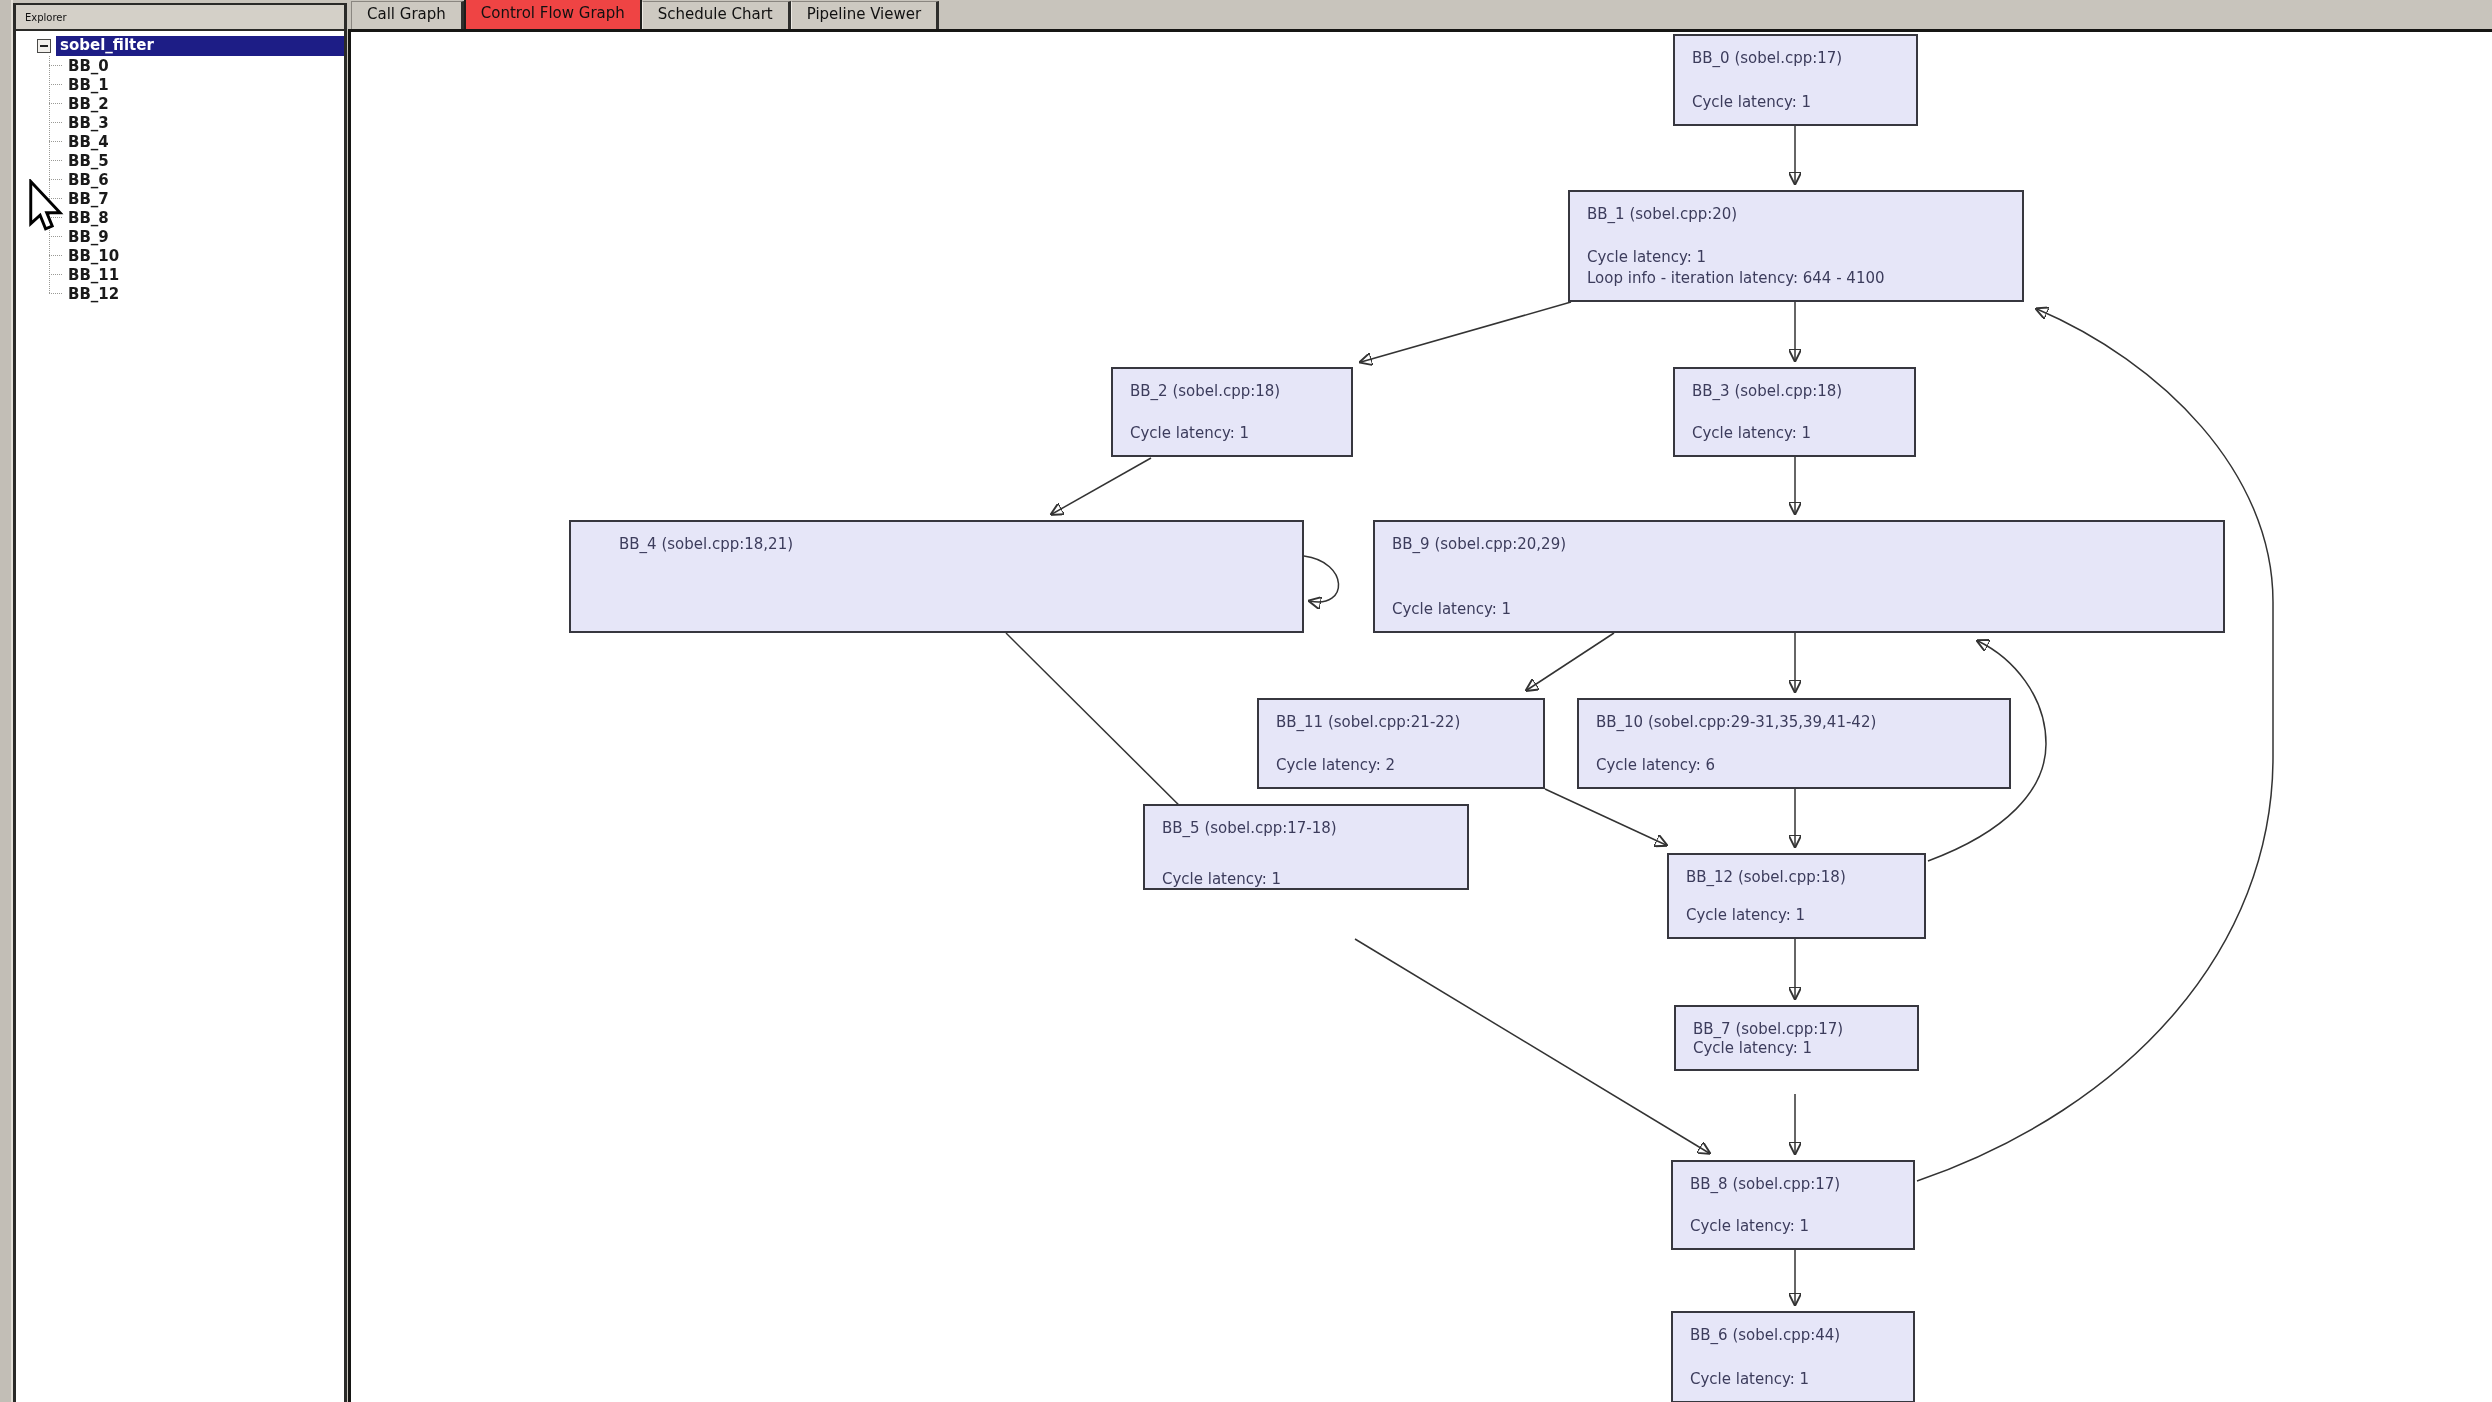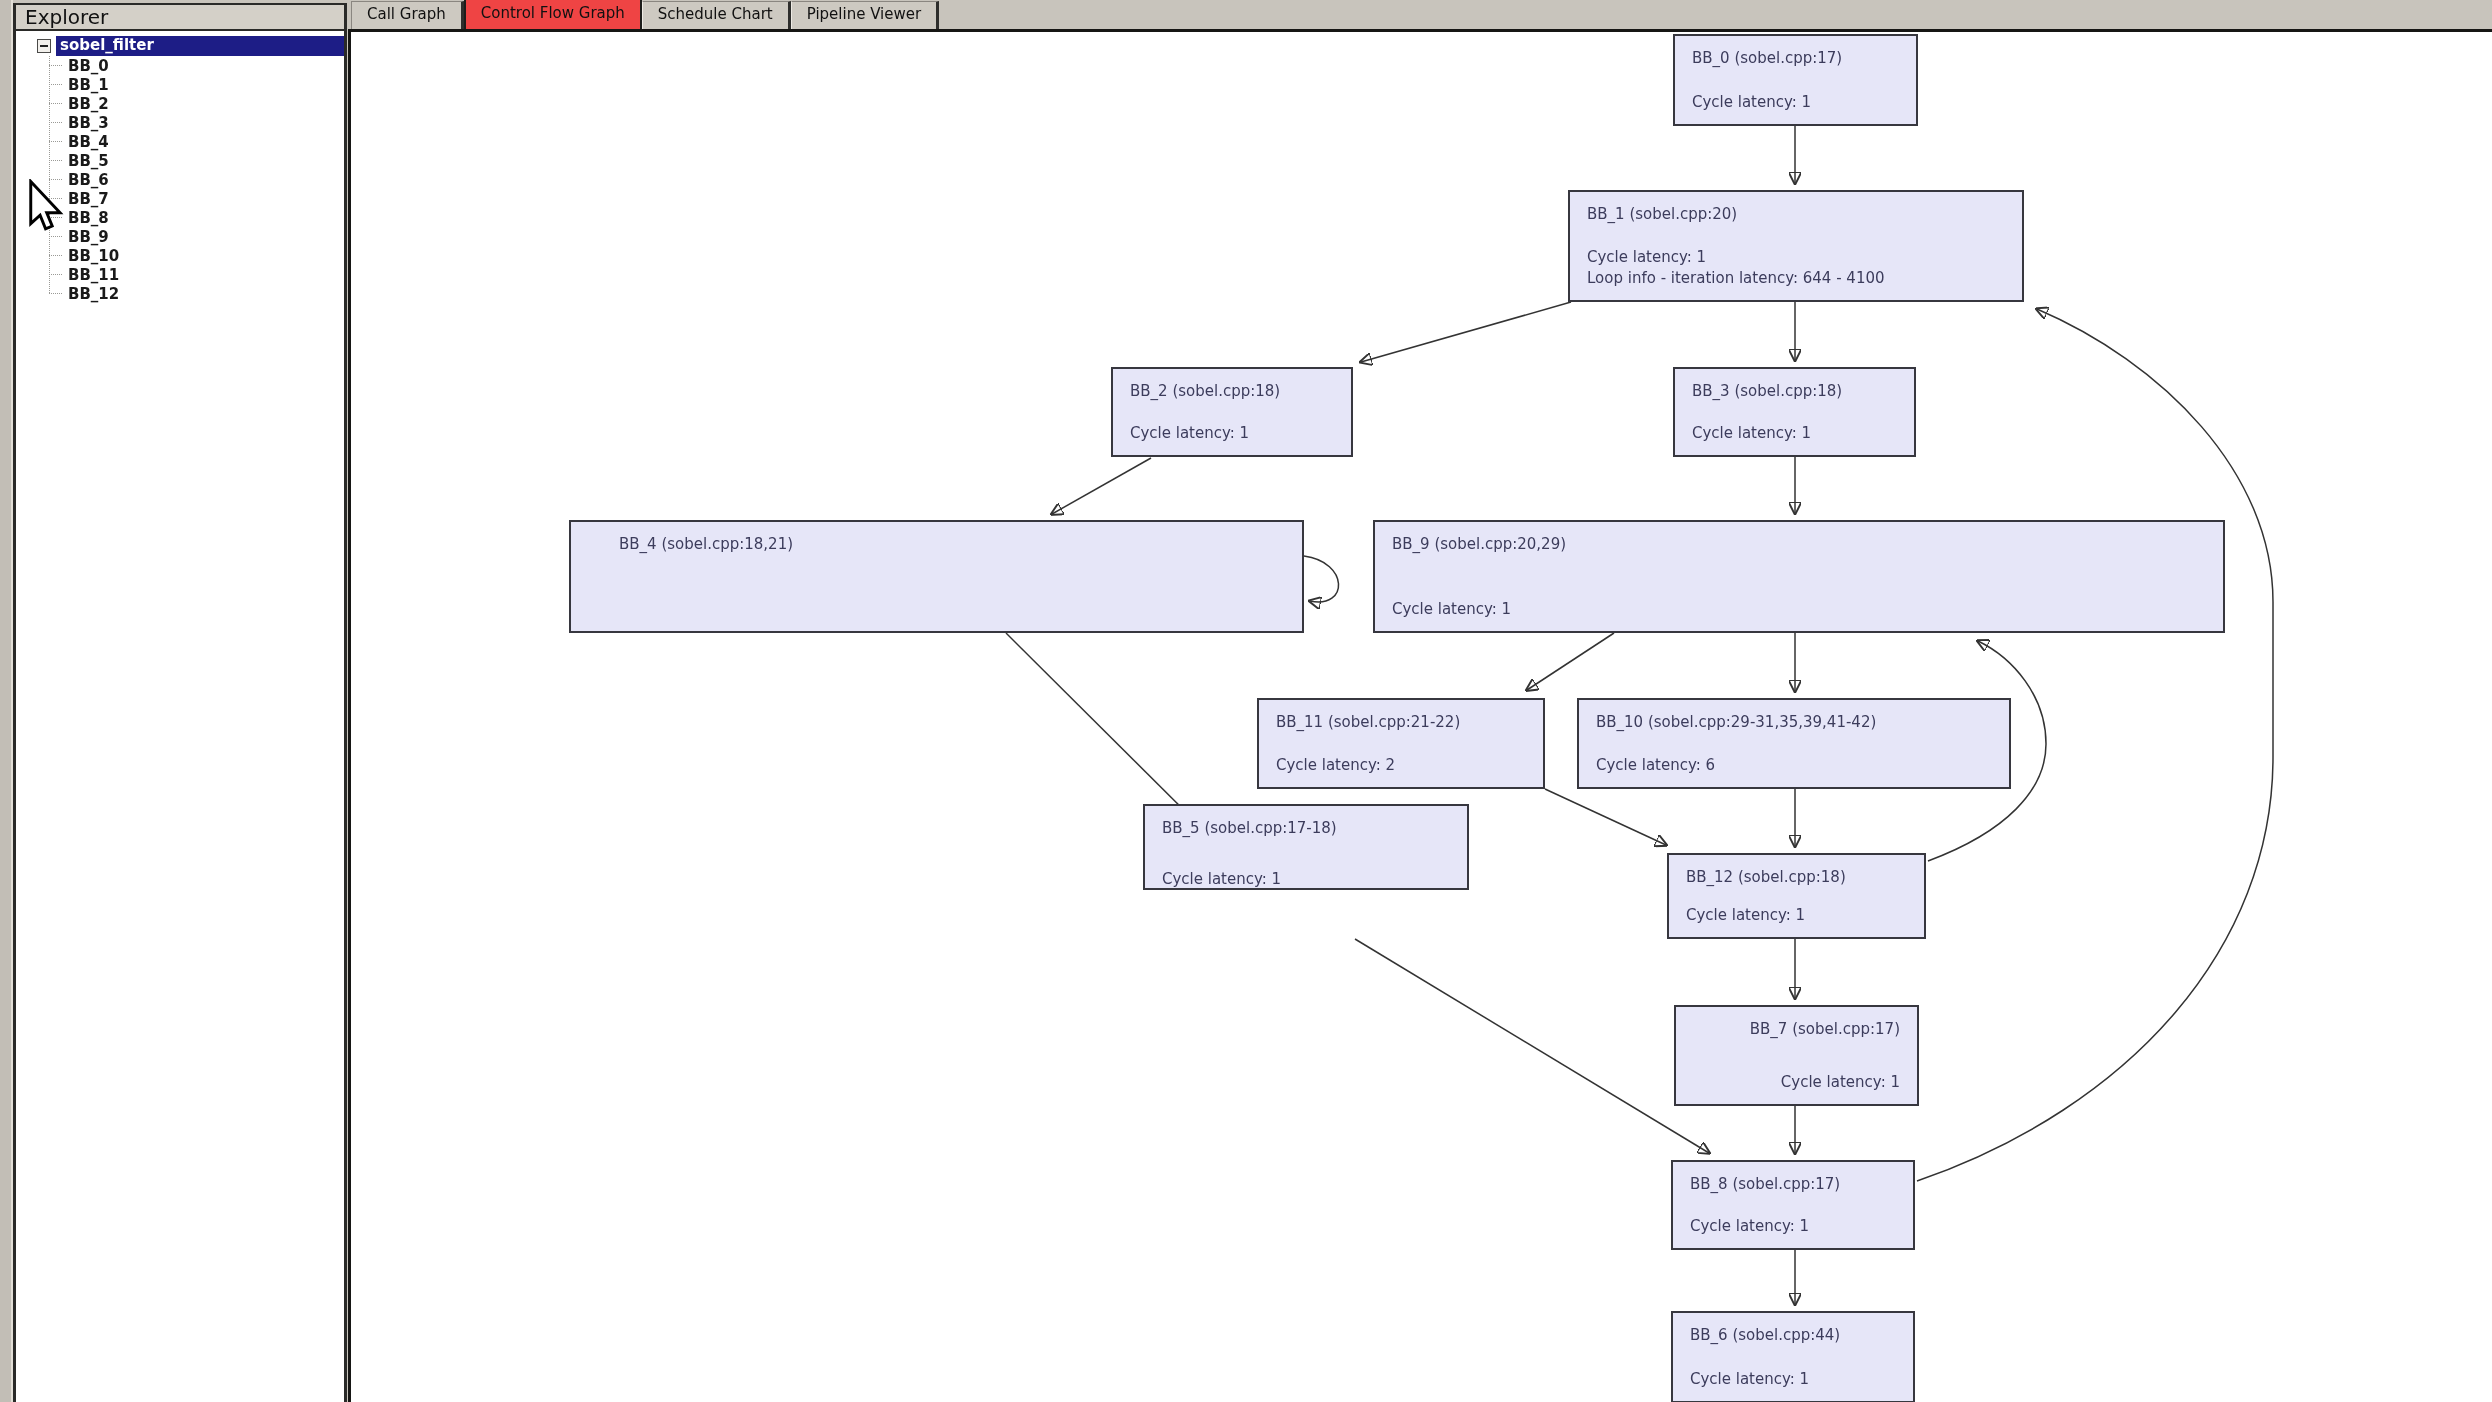--- a/index.html
+++ b/index.html
@@ -8,21 +8,21 @@
 
   
   .left-edge { position:absolute; left:0; top:0; width:13px; height:1402px;
                background:#c2beb6; border-right:2px solid #e2ded6; }
 
   
   .sidebar { position:absolute; left:13px; top:3px; width:334px; height:1399px;
              background:#ffffff; border-left:3px solid #2a2a28; border-right:3px solid #2a2a28;
              border-top:2px solid #2a2a28; }
   .sidebar-header { height:26px; background:#d4d0c8; border-bottom:2px solid #2a2a28;
-                    font-size:20px; color:#111; display:flex; align-items:center; padding-left:9px; }
+                    font-size:10px; color:#111; display:flex; align-items:center; padding-left:9px; }
   .tree { position:relative; padding-top:5px; }
   .tree-root-row { display:flex; align-items:center; height:20px; padding-left:9px;margin-left:12px; }
   .expander { width:14px; height:14px; background:#f2f0ec; border:1px solid #4a4a48;
               position:relative; flex:0 0 auto; margin-right:5px; }
   .expander::after { content:""; position:absolute; left:2px; right:2px; top:5px; height:2px; background:#222; }
   .tree-root-label { flex:1; background:#1d1d86; color:#fff; font-weight:bold; font-size:15px;
                      padding:1px 4px 2px 4px; line-height:17px; }
   .tree-children { position:relative; padding-left:48px; }
   .tree-guide { position:absolute; left:33px; top:0; bottom:10px; width:0;
                 border-left:1px dotted #9a9a96; }
@@ -215,21 +215,21 @@
         <div class="node-lines">
           <div>Cycle latency: 1</div>
         </div>
       </div>
       <div class="node" style="left: 1316px; top: 821px; width: 259px; height: 86px;">
         <div class="node-title">BB_12 (sobel.cpp:18)</div>
         <div class="node-lines">
           <div>Cycle latency: 1</div>
         </div>
       </div>
-      <div class="node" style="left: 1323px; top: 973px; width: 245px; height: 101px; text-align: right;">
+      <div class="node" style="left: 1323px; top: 973px; width: 245px; height: 66px;">
         <div class="node-title">BB_7 (sobel.cpp:17)</div>
         <div class="node-lines">
           <div>Cycle latency: 1</div>
         </div>
       </div>
       <div class="node" style="left: 1320px; top: 1128px; width: 244px; height: 90px;">
         <div class="node-title">BB_8 (sobel.cpp:17)</div>
         <div class="node-lines">
           <div>Cycle latency: 1</div>
         </div>

